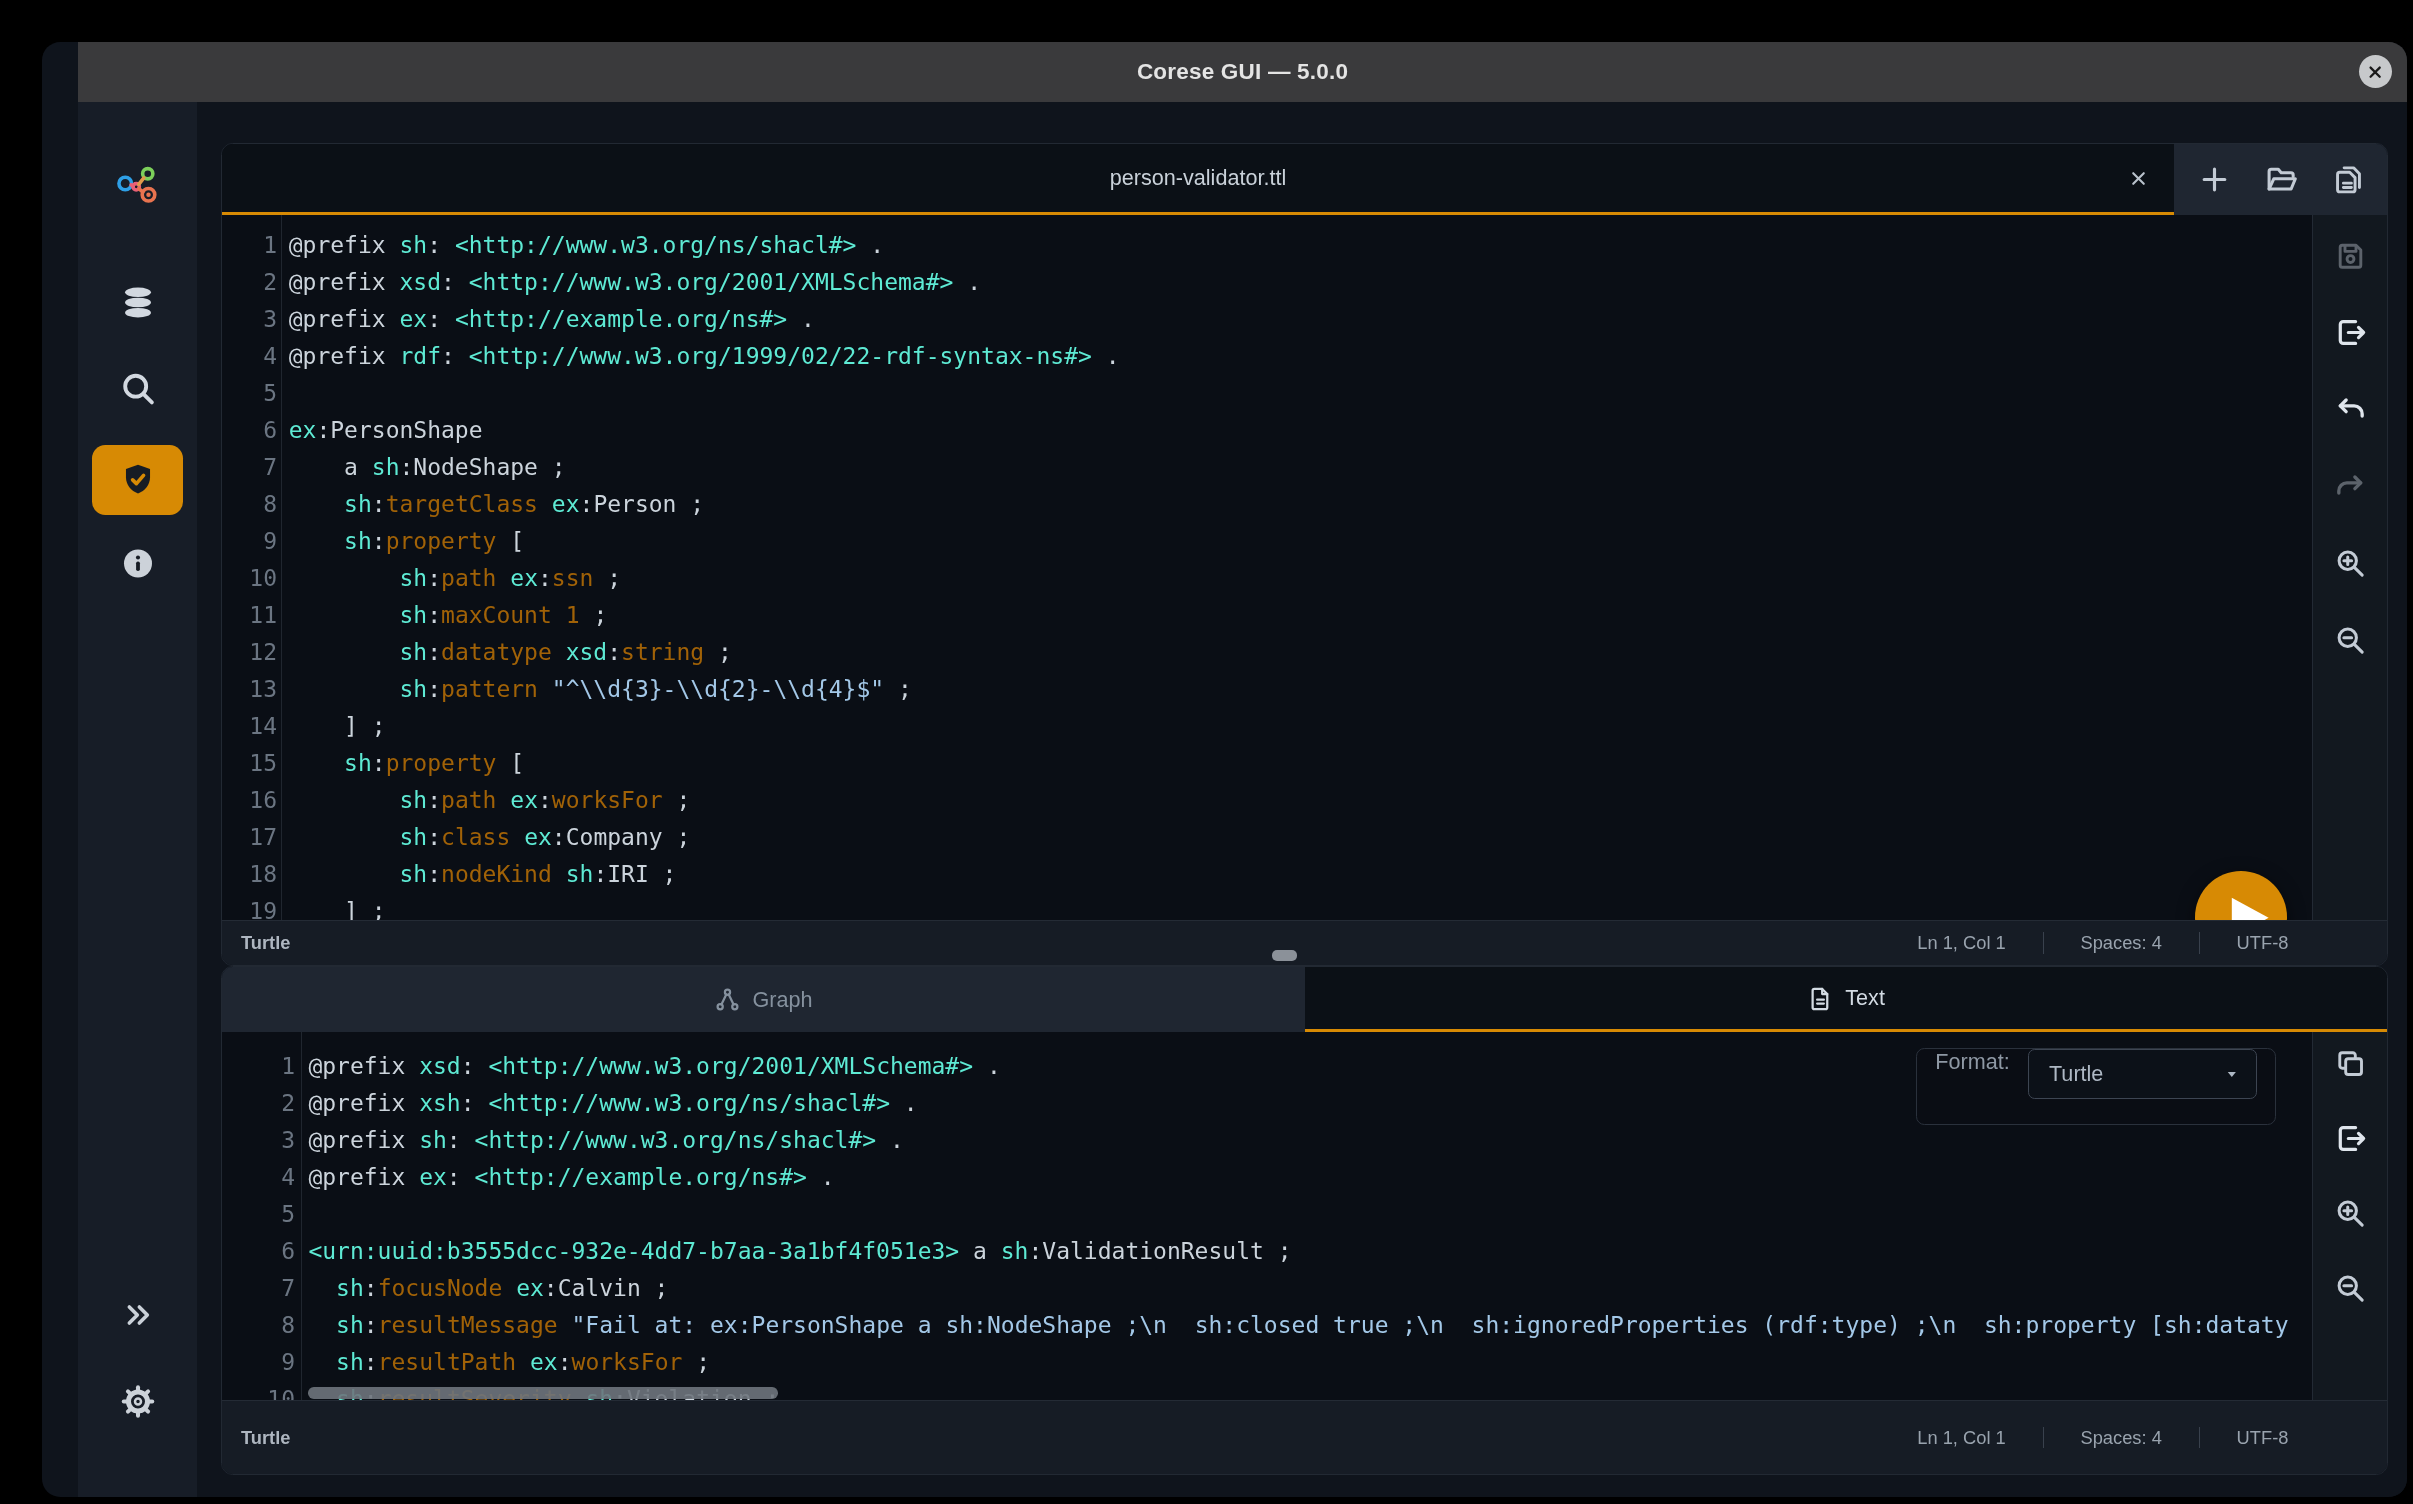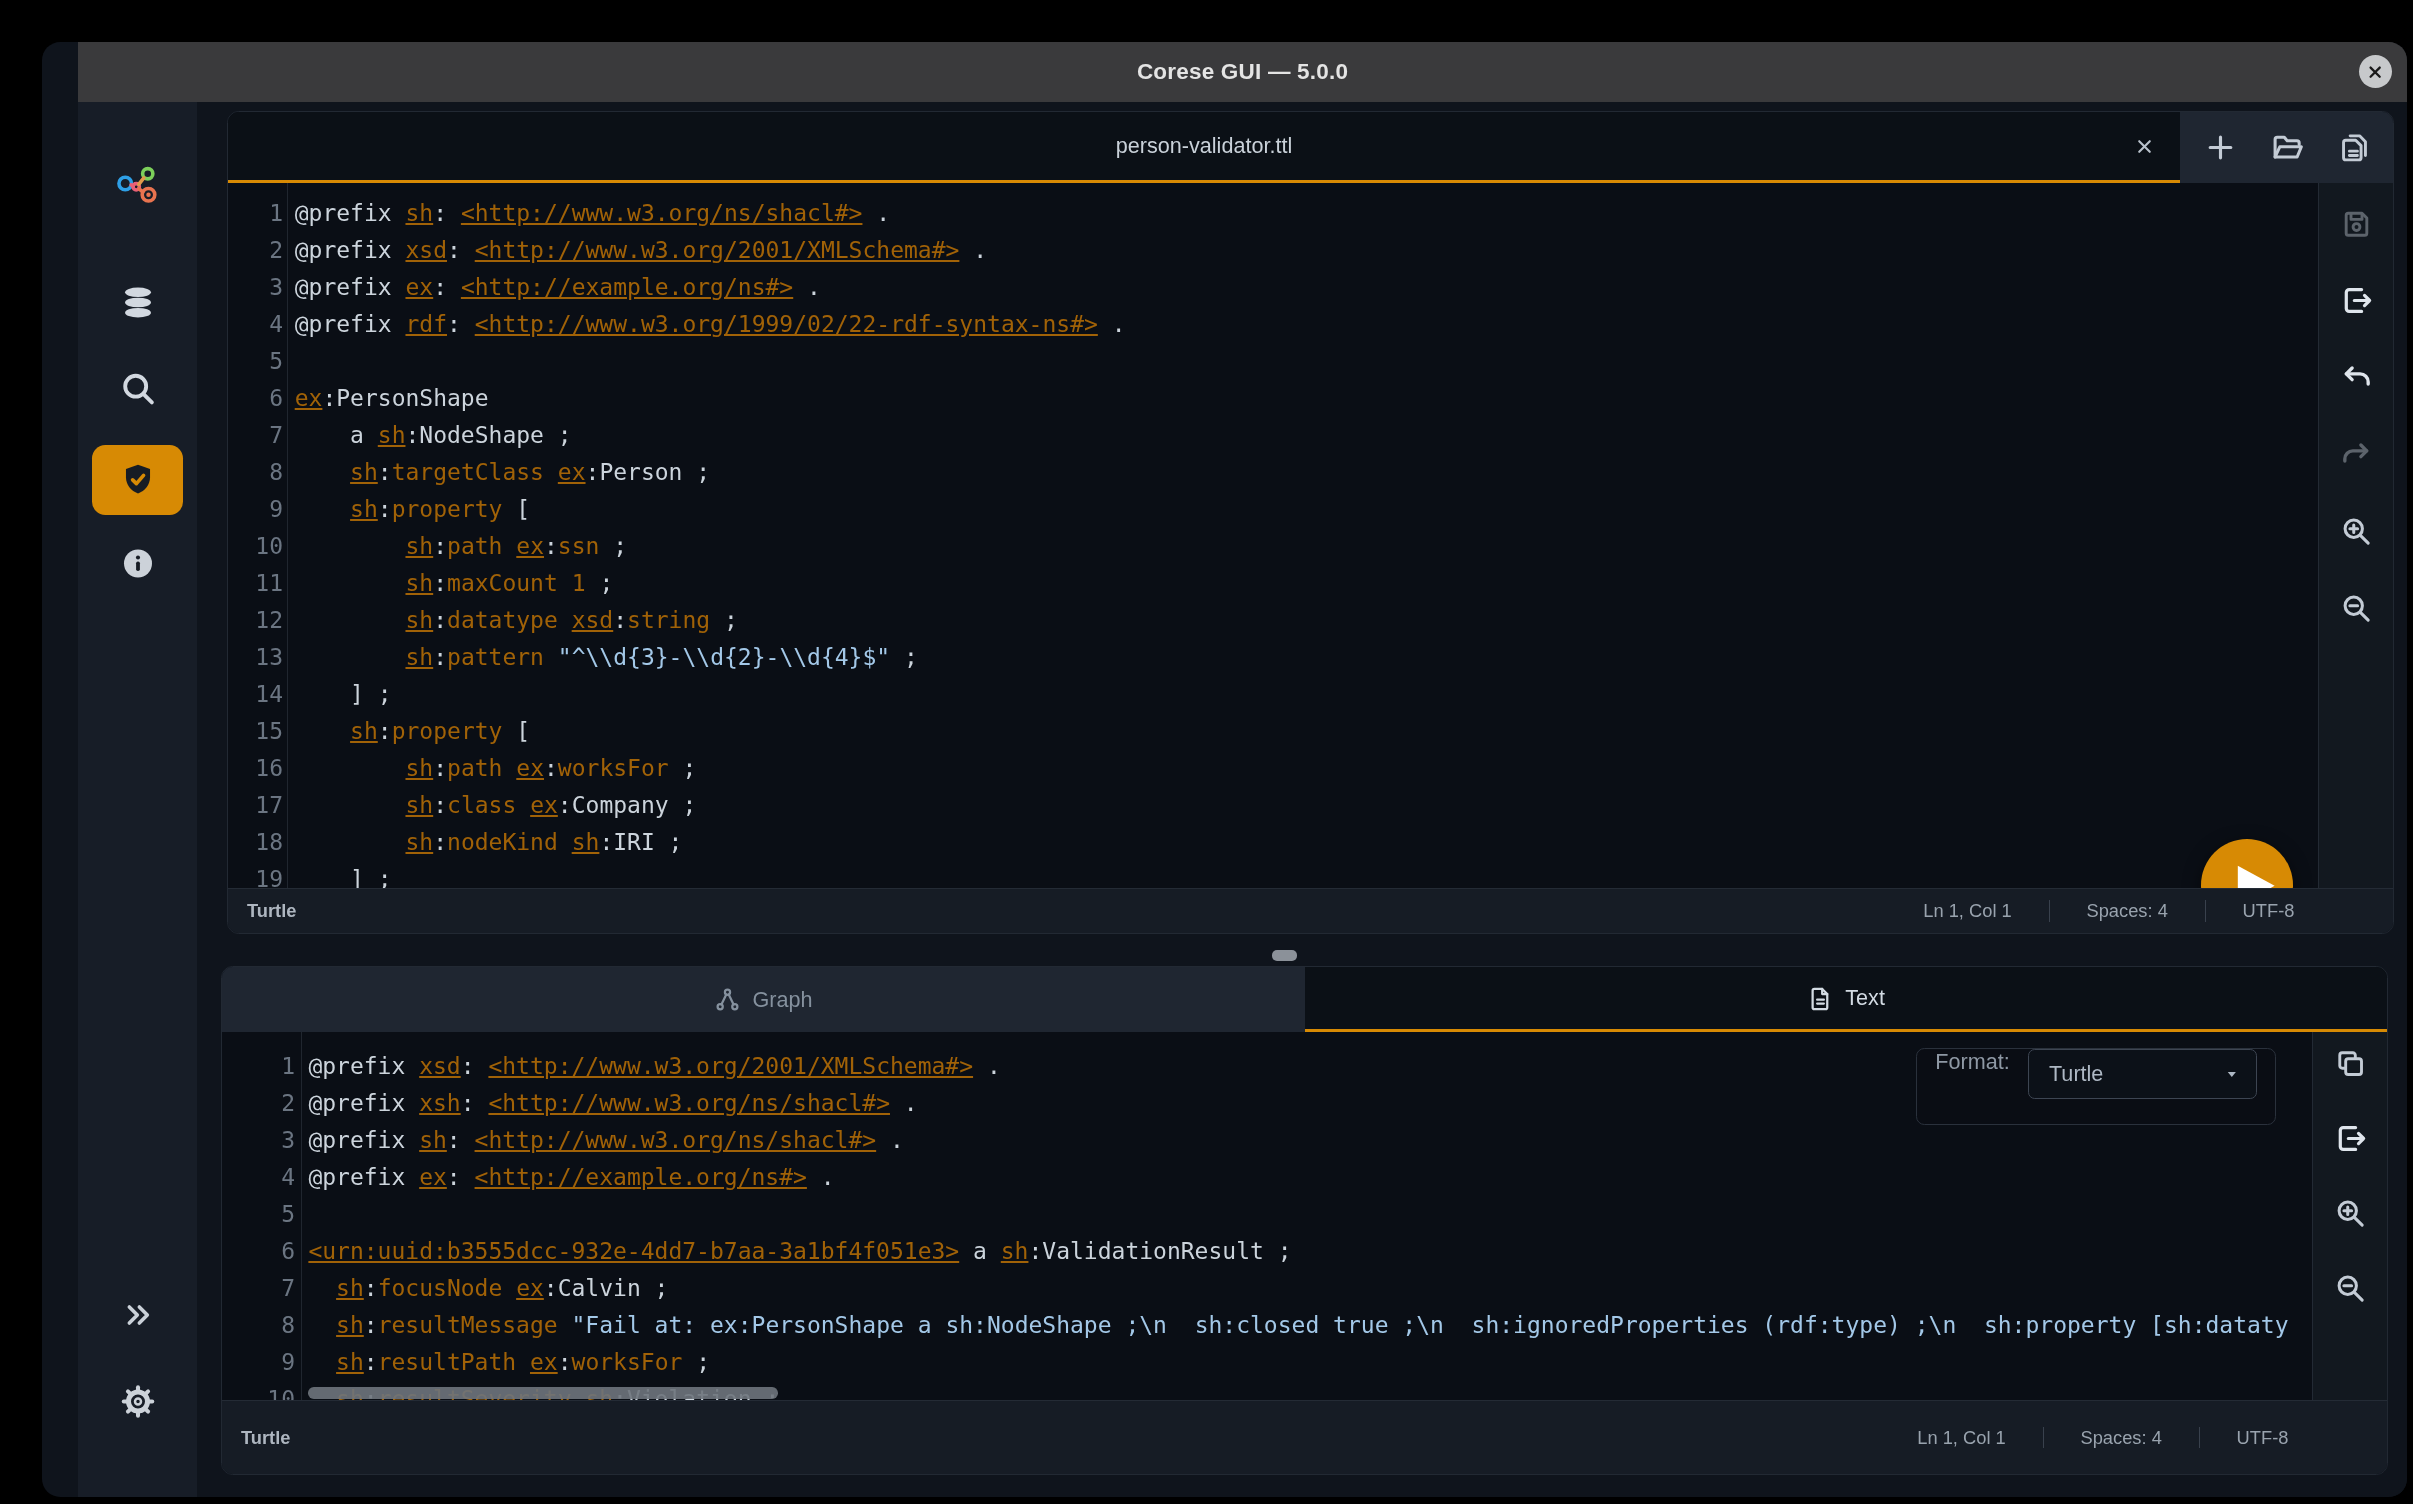--- a/index.html
+++ b/index.html
@@ -15,21 +15,21 @@
   
   .content{display:flex;height:1395px;}
   .sidebar{position:relative;width:119px;background:#171d27;flex:none;}
   .sb-ic{position:absolute;left:50%;transform:translateX(-50%);display:flex;align-items:center;justify-content:center;}
   .shield-btn{position:absolute;left:14px;top:343px;width:91px;height:70px;border-radius:13.3px;background:#d78a04;
               display:flex;align-items:center;justify-content:center;}
   .main{position:relative;flex:1;background:#0f141c;}
   
   .panel{position:absolute;left:24px;width:2167px;background:#0a0e15;border:0.8px solid #222933;border-radius:11.7px;
          overflow:hidden;display:flex;flex-direction:column;box-sizing:border-box;}
-  .panel.top{top:9px;height:823px;margin-left:6px;}
+  .panel.top{top:41px;height:823px;}
   .panel.bottom{top:864px;height:509px;}
   
   .ed-header{height:71px;flex:none;display:flex;}
   .ed-tab{flex:1;position:relative;background:#0b1016;border-bottom:3.3px solid #d78a04;
           display:flex;align-items:center;justify-content:center;box-sizing:border-box;}
   .ed-tab-title{font-size:21.6px;color:#c9d1d9;}
   .tab-close{position:absolute;right:21.6px;top:50%;transform:translateY(-50%);width:28px;height:28px;
              display:flex;align-items:center;justify-content:center;}
   .ed-actions{width:213px;flex:none;background:#1f2631;display:flex;align-items:center;padding-left:21.6px;gap:30px;box-sizing:border-box;}
   .act-ic{width:37px;height:37px;display:flex;align-items:center;justify-content:center;}
@@ -40,21 +40,21 @@
   .code-lines{position:absolute;left:0;right:0;top:0;font-family:"DejaVu Sans Mono",monospace;font-size:23px;}
   .code-lines.pt-top{padding-top:11.7px;}
   .code-lines.pt-bot{padding-top:16px;}
   .cl{display:flex;height:37px;line-height:37px;}
   .ln{flex:none;text-align:right;color:#6b7582;}
   .lines-top .ln{width:55px;padding-right:4.2px;}
   .lines-top .lc{padding-left:7.5px;}
   .lines-bot .ln{width:73px;padding-right:6.7px;}
   .lines-bot .lc{padding-left:6.7px;}
   .lc{white-space:pre;}
-  .tk-p{color:#ccd4dc;} .tk-b{color:#a16207;text-decoration:underline;} .tk-r{color:#a16207;} .tk-s{color:#a3c8e8;}
+  .tk-p{color:#ccd4dc;} .tk-b{color:#5eead4;} .tk-r{color:#a16207;} .tk-s{color:#a3c8e8;}
   .ed-strip{width:75px;flex:none;background:#12181f;border-left:0.8px solid #232a34;
             display:flex;flex-direction:column;align-items:center;box-sizing:border-box;}
   .strip-ic{width:37px;height:37px;flex:none;display:flex;align-items:center;justify-content:center;}
   .panel.top .strip-ic{margin-bottom:40px;} .panel.top .ed-strip{padding-top:21.6px;}
   .panel.bottom .strip-ic{margin-bottom:38px;} .panel.bottom .ed-strip{padding-top:12.5px;}
   .dim{opacity:.42;}
   
   .ed-status{flex:none;background:#161c25;border-top:0.8px solid #242b35;display:flex;align-items:center;
              font-size:18.3px;color:#99a3ae;}
   .panel.top .ed-status{height:44px;} .panel.bottom .ed-status{height:73px;}

